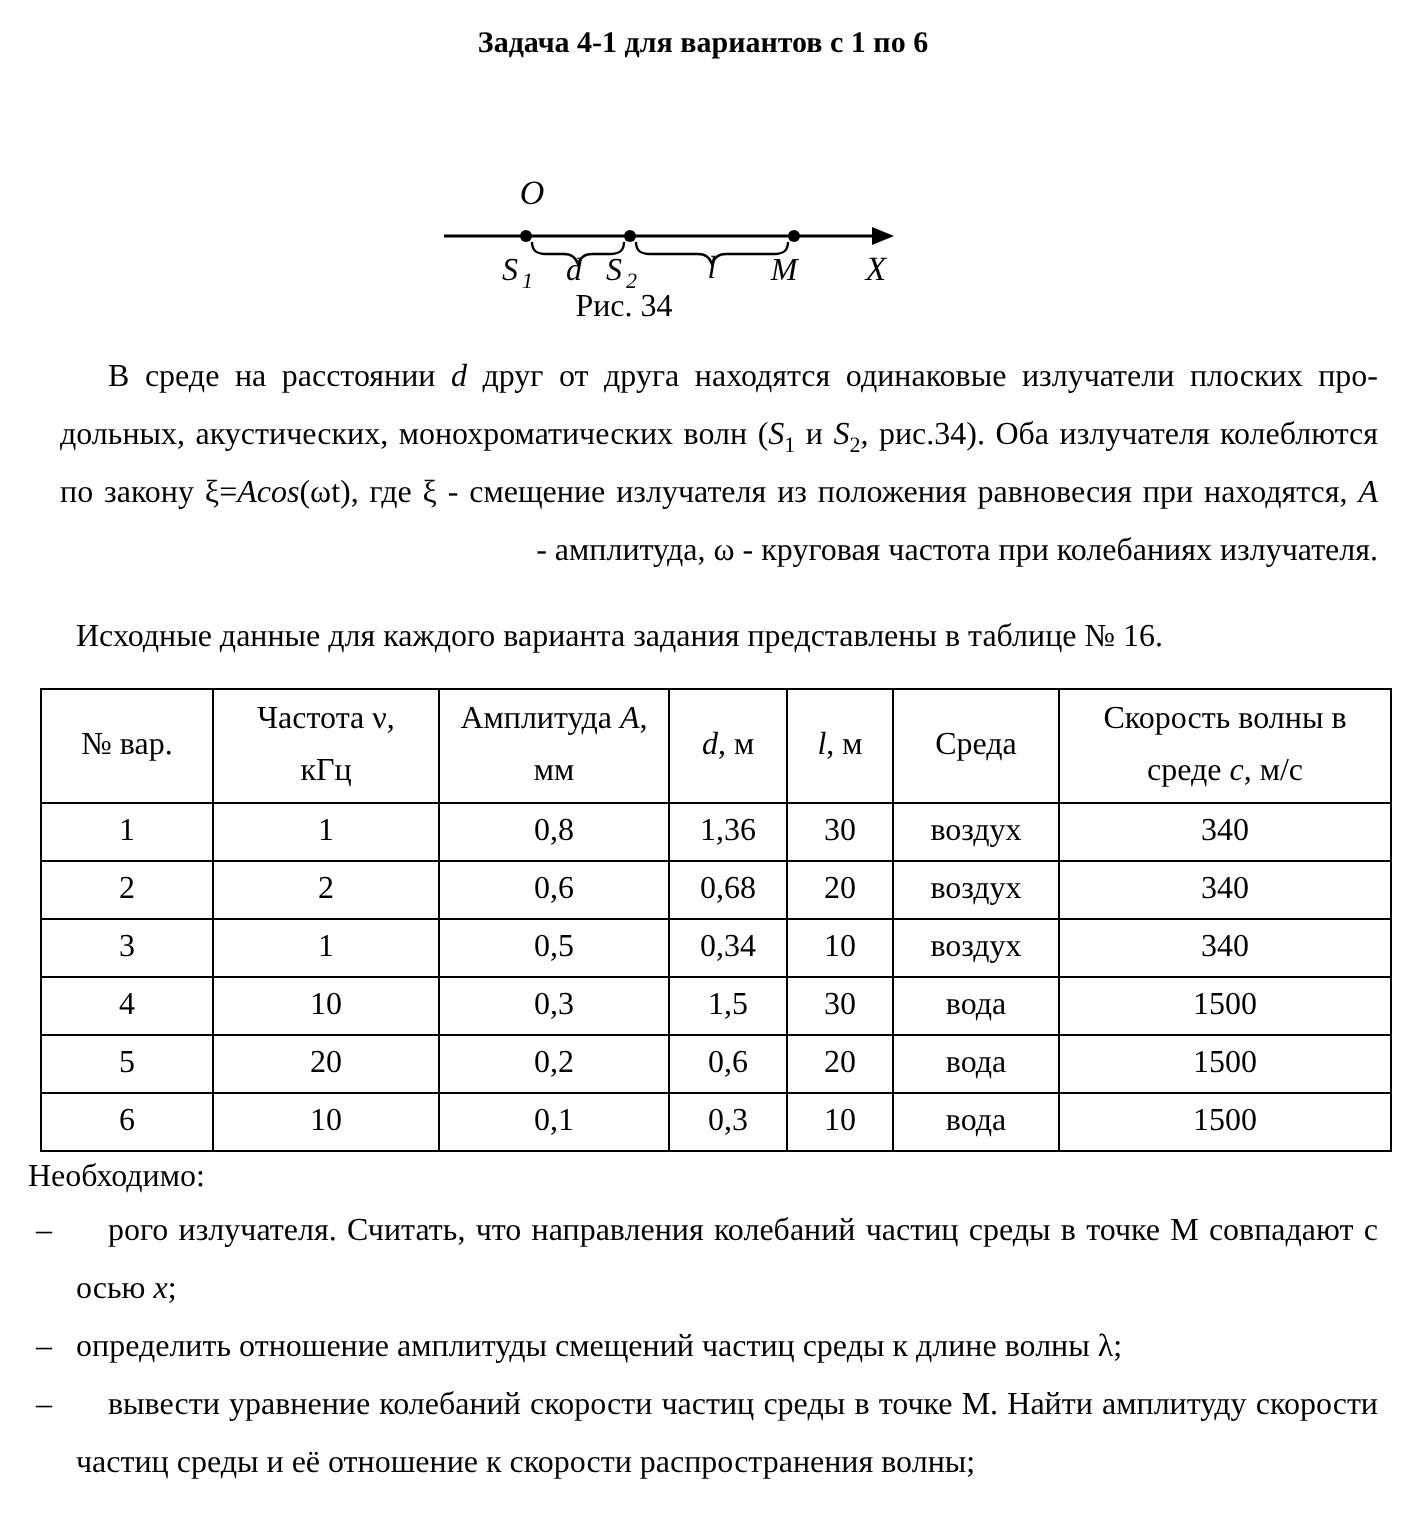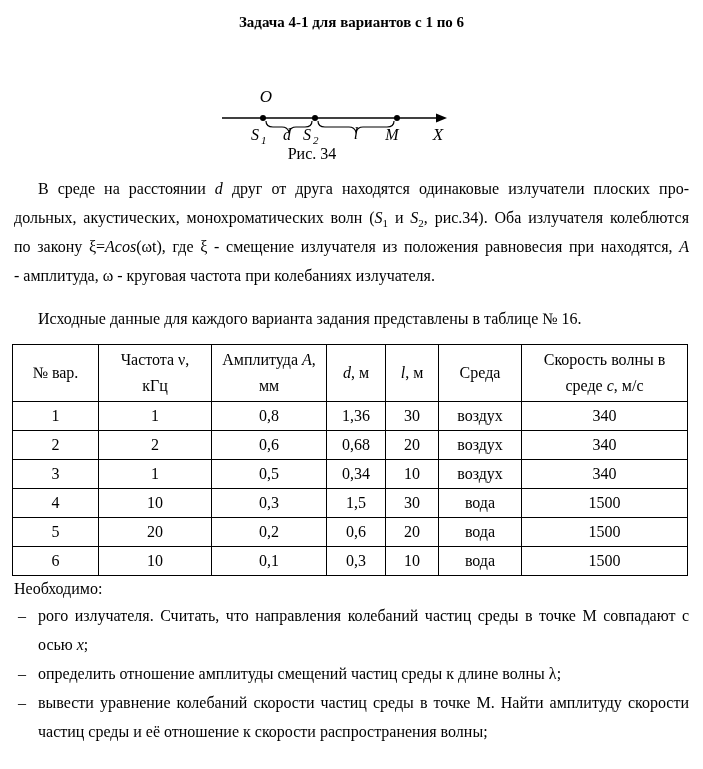--- a/index.html
+++ b/index.html
@@ -2,31 +2,31 @@
 <html><head>
 <meta charset="utf-8">
 <style>
   html,body { margin:0; padding:0; background:#fff; }
   .page {
     position:relative; width:703px; height:769px; background:#ffffff;
     font-family:"Liberation Serif", serif; font-size:16px; color:#000;
     overflow:hidden;
   }
   .abs { position:absolute; }
-  .jl { text-align:justify; text-align-last:justify; }
+  .jl { text-align:justify; text-align-last:justify;margin-left:16px; }
   i { font-style:italic; }
   sub { font-size:11px; line-height:0; }
   #title { top:14px; left:0; width:703px; text-align:center; font-weight:bold; font-size:15px; }
   #fig-caption { top:145px; left:252px; width:120px; text-align:center; }
   #para1 { top:174px; left:14px; width:675px; }
-  .pline { line-height:29px; }
+  .pline { line-height:29px;text-align:right; }
   .indent { text-indent:24px; }
   #para2 { top:304px; left:14px; width:675px; line-height:29px; text-indent:24px; }
   #tbl-label { top:316px; left:14px; width:675px; text-align:right; line-height:22px; }
-  #tbl-wrap { top:344px; left:12px;border-radius:8px; }
+  #tbl-wrap { top:344px; left:20px;border-radius:8px; }
   table { border-collapse:collapse; table-layout:fixed; width:675px; }
   th, td { border:1px solid #000; text-align:center; vertical-align:middle; font-weight:normal; font-size:16px; padding:0; }
   th { height:56px; }
   th .hline { line-height:26px; }
   td.data { height:28px; line-height:28px; }
   #necessity { top:578px; left:14px; line-height:22px; }
   #tasks { top:601px; left:14px; width:675px; box-sizing:border-box; }
   .bullet { position:relative; padding-left:24px; }
   .bullet .marker { position:absolute; left:4px; top:0; line-height:29px; }
   .bline { line-height:29px; }

